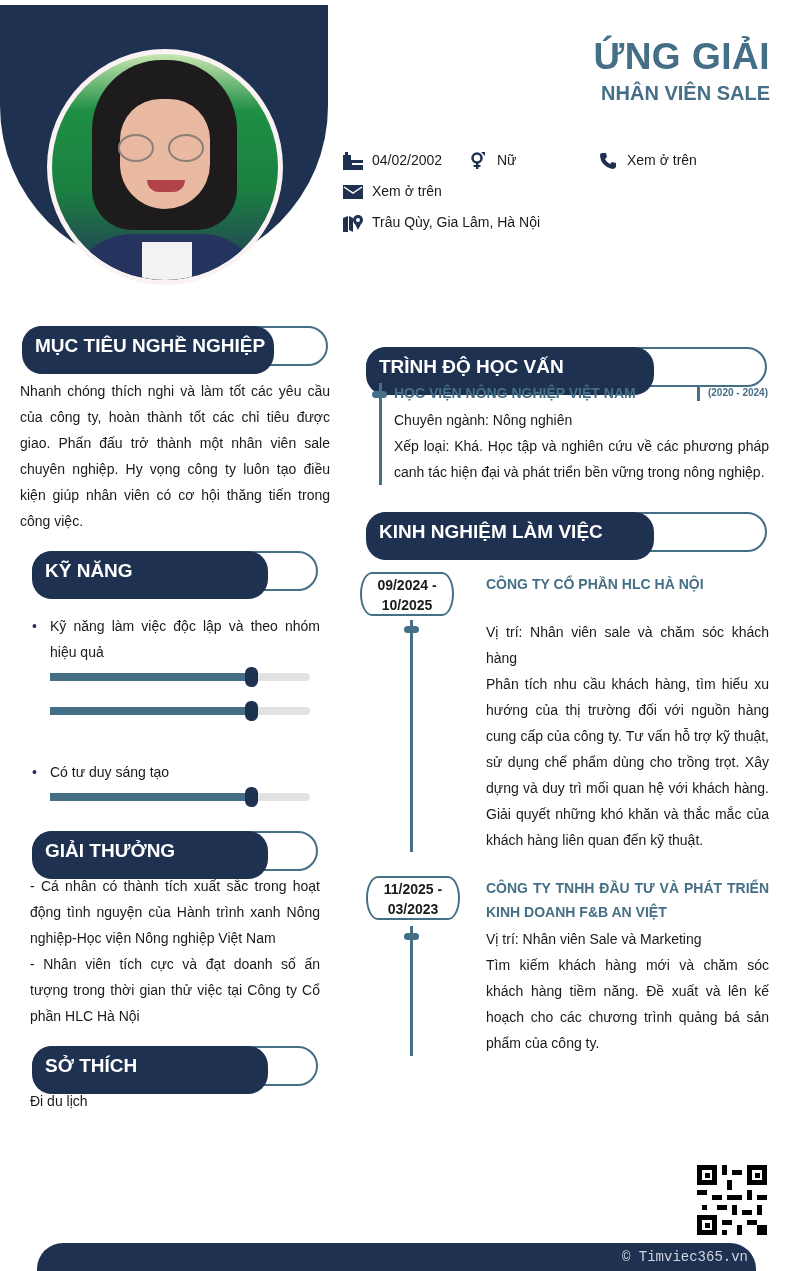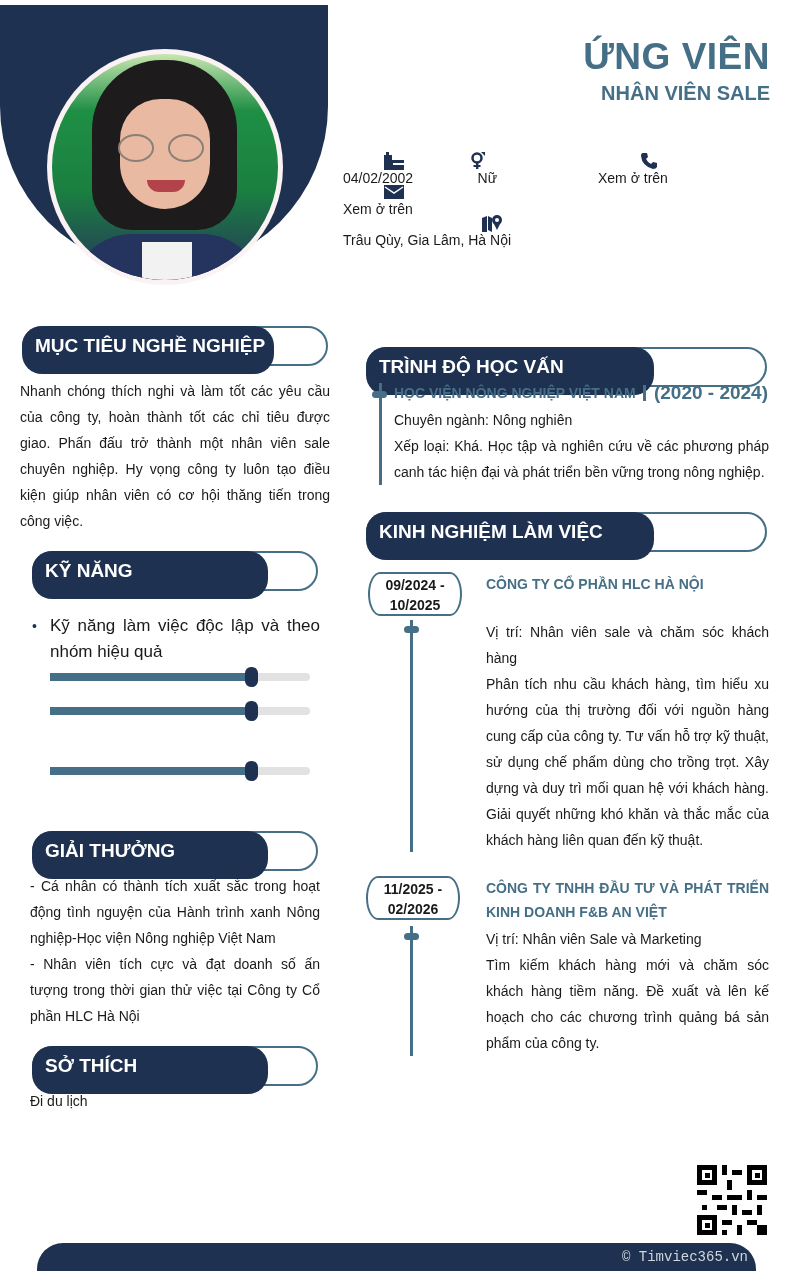--- a/index.html
+++ b/index.html
@@ -26,45 +26,45 @@
   .avatar .glass1 { left:66px; } .avatar .glass2 { left:116px; }
   .avatar .smile { position:absolute; left:95px; top:126px; width:38px; height:12px; background:#b3434a; border-radius:0 0 20px 20px; }
   .avatar .robe { position:absolute; left:20px; top:180px; width:190px; height:60px; background:#25345f; border-radius:60px 60px 0 0; }
   .avatar .shirt { position:absolute; left:90px; top:188px; width:50px; height:40px; background:#f2f2f2; }
 
   .name-title { position: absolute; right: 30px; top: 36px; text-align: right; }
   .name-title .name { font-size: 37px; font-weight: bold; color: #456f86; letter-spacing: 0.5px; line-height: 42px; }
   .name-title .position { font-size: 20px; font-weight: bold; color: #456f86; line-height: 26px; margin-top: 2px; }
 
   .contact { position: absolute; left: 343px; top: 152px; font-size: 14px; color: #1a1a1a; }
-  .contact .row { position: absolute; white-space: nowrap; display: flex; align-items: flex-end; flex-direction: column; }
+  .contact .row { position: absolute; white-space: nowrap; display: flex; align-items: flex-start; }
   .contact .ic { width: 20px; height: 18px; margin-right: 9px; display: inline-flex; align-items: center; justify-content: center; }
   .contact svg { fill: #1e3150; }
 
   .sec-head {
     position: absolute; height: 40px; border: 2px solid #456f86; border-radius: 20px; background: #fff;
   }
   .sec-head .pill {
     position: absolute; left: -2px; top: -2px; height: 48px; background: #1e3150; border-radius: 20px;
     color: #fff; font-weight: bold; font-size: 19px; line-height: 40px; padding-left: 13px; white-space: nowrap;
   }
 
   .para { position: absolute; font-size: 14px; line-height: 26px; text-align: justify; color: #1a1a1a; }
 
-  .skill { position: absolute; left: 30px; width: 290px; font-size: 17px; }
+  .skill { position: absolute; left: 30px; width: 290px; font-size: 14px; }
   .skill .lbl { position: relative; padding-left: 20px; line-height: 26px; text-align: justify; }
   .skill .lbl::before { content: "•"; position: absolute; left: 2px; top: 0; color: #1e3150; font-size: 14px; }
   .skill .bar { position: relative; margin-left: 20px; width: 260px; height: 8px; background: #e2e2e2; border-radius: 4px; margin-top: 8px; }
   .skill .fill { position: absolute; left: 0; top: 0; height: 8px; background: #456f86; }
   .skill .knob { position: absolute; top: -6px; width: 13px; height: 20px; background: #1e3150; border-radius: 6px; }
 
   .edu-line { position: absolute; left: 379px; top: 383px; width: 3px; height: 102px; background: #456f86; }
   .edu-dot { position: absolute; left: 372px; top: 391px; width: 15px; height: 7px; background: #456f86; border-radius: 4px; }
   .edu-school { position: absolute; left: 394px; top: 385px; font-size: 14px; font-weight: bold; color: #456f86; }
-  .edu-time { position: absolute; right: 32px; top: 385px; font-size: 19px; font-weight: bold; color: #456f86; padding-left: 8px; border-left: 3px solid #456f86; line-height: 16px; }
+  .edu-time { position: absolute; right: 32px; top: 385px; font-size: 10px; font-weight: bold; color: #456f86; padding-left: 8px; border-left: 3px solid #456f86; line-height: 16px; }
   .edu-text { position: absolute; left: 394px; width: 375px; font-size: 14px; line-height: 26px; text-align: justify; }
 
   .date-box {
     position: absolute; width: 94px; height: 44px; border: 2px solid #456f86; border-radius: 12px / 22px;
     background: #fff; text-align: center; font-size: 14px; font-weight: bold; line-height: 20px; padding-top: 1px;
   }
   .tl-line { position: absolute; width: 3px; background: #456f86; }
   .tl-dot { position: absolute; width: 15px; height: 7px; background: #456f86; border-radius: 4px; }
   .job-title { position: absolute; left: 486px; width: 283px; font-size: 14px; font-weight: bold; color: #456f86; line-height: 24px; text-align: justify; }
   .job-text { position: absolute; left: 486px; width: 283px; font-size: 14px; line-height: 26px; text-align: justify; }
@@ -86,21 +86,21 @@
       <div class="face"></div>
     <div class="glass1"></div>
       <div class="glass2"></div>
     <div class="smile"></div>
       <div class="robe"></div>
       <div class="shirt"></div>
   </div>
 </div>
 
 <div class="name-title">
-  <div class="name">ỨNG VIÊN</div>
+  <div class="name">ỨNG GIẢI</div>
   <div class="position">NHÂN VIÊN SALE</div>
 </div>
 
 <div class="contact">
   <div class="row" style="left:0;top:0;">
     <span class="ic">
       <svg width="20" height="18" viewBox="0 0 20 18">
           <rect x="0" y="3" width="8" height="15"></rect>
           <rect x="7" y="8" width="13" height="10"></rect>
           <rect x="2" y="0" width="3" height="4"></rect>
@@ -167,20 +167,21 @@
       <div class="knob" style="left:195px;"></div>
     </div>
 </div>
 <div class="skill" style="top:699px;">
   <div class="bar">
       <div class="fill" style="width:200px;"></div>
       <div class="knob" style="left:195px;"></div>
     </div>
 </div>
 <div class="skill" style="top:759px;">
+  <div class="lbl">Có tư duy sáng tạo</div>
   <div class="bar">
       <div class="fill" style="width:200px;"></div>
       <div class="knob" style="left:195px;"></div>
     </div>
 </div>
 
 <div class="sec-head" style="left:32px;top:831px;width:286px;">
   <div class="pill" style="width:236px;">GIẢI THƯỞNG</div>
 </div>
 <div class="para" style="left:30px;top:873px;width:290px;white-space:pre-line;">- Cá nhân có thành tích xuất sắc trong hoạt động tình nguyện của Hành trình xanh Nông nghiệp-Học viện Nông nghiệp Việt Nam
@@ -200,33 +201,33 @@
 <div class="edu-dot"></div>
 <div class="edu-school">HỌC VIỆN NÔNG NGHIỆP VIỆT NAM</div>
 <div class="edu-time">(2020 - 2024)</div>
 <div class="edu-text" style="top:407px;">Chuyên ngành: Nông nghiên</div>
 <div class="edu-text" style="top:433px;">Xếp loại: Khá. Học tập và nghiên cứu về các phương pháp canh tác hiện đại và phát triển bền vững trong nông nghiệp.</div>
 
 <div class="sec-head" style="left:366px;top:512px;width:401px;">
   <div class="pill" style="width:288px;">KINH NGHIỆM LÀM VIỆC</div>
 </div>
 
-<div class="date-box" style="left:368px;top:572px;">
+<div class="date-box" style="left:360px;top:572px;">
   <div>09/2024 -</div>
   <div>10/2025</div>
 </div>
 <div class="tl-line" style="left:410px;top:620px;height:232px;"></div>
 <div class="tl-dot" style="left:404px;top:626px;"></div>
 <div class="job-title" style="top:572px;">CÔNG TY CỔ PHẦN HLC HÀ NỘI</div>
 <div class="job-text" style="top:619px;">Vị trí: Nhân viên sale và chăm sóc khách hàng</div>
 <div class="job-text" style="top:671px;">Phân tích nhu cầu khách hàng, tìm hiểu xu hướng của thị trường đối với nguồn hàng cung cấp của công ty. Tư vấn hỗ trợ kỹ thuật, sử dụng chế phẩm dùng cho trồng trọt. Xây dựng và duy trì mối quan hệ với khách hàng. Giải quyết những khó khăn và thắc mắc của khách hàng liên quan đến kỹ thuật.</div>
 
 <div class="date-box" style="left:366px;top:876px;">
   <div>11/2025 -</div>
-  <div>02/2026</div>
+  <div>03/2023</div>
 </div>
 <div class="tl-line" style="left:410px;top:926px;height:130px;"></div>
 <div class="tl-dot" style="left:404px;top:933px;"></div>
 <div class="job-title" style="top:876px;">CÔNG TY TNHH ĐẦU TƯ VÀ PHÁT TRIỂN KINH DOANH F&amp;B AN VIỆT</div>
 <div class="job-text" style="top:926px;">Vị trí: Nhân viên Sale và Marketing</div>
 <div class="job-text" style="top:952px;">Tìm kiếm khách hàng mới và chăm sóc khách hàng tiềm năng. Đề xuất và lên kế hoạch cho các chương trình quảng bá sản phẩm của công ty.</div>
 
 <div class="qr">
   <svg width="70" height="70" viewBox="0 0 14 14" shape-rendering="crispEdges">
     <rect x="0" y="0" width="4" height="4" fill="#000"></rect>

